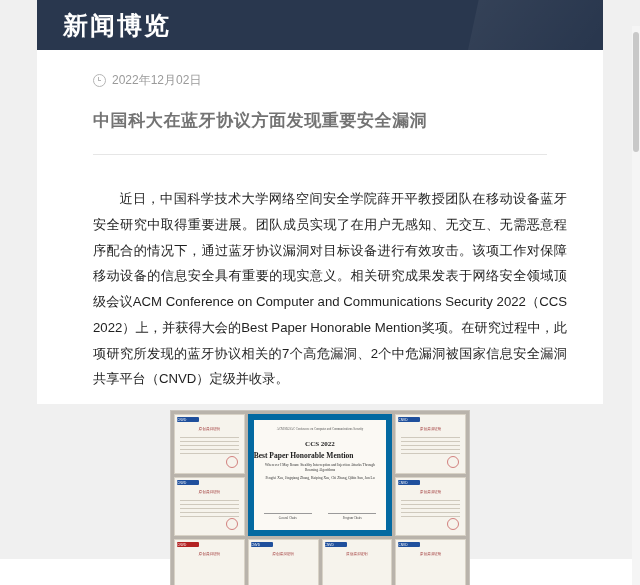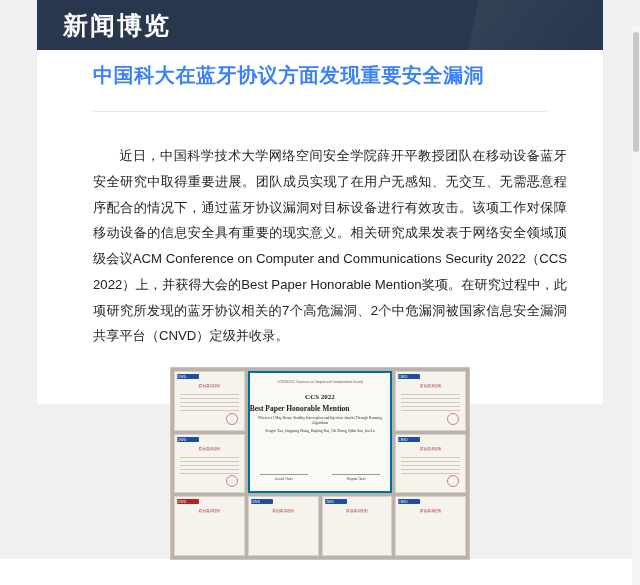--- a/index.html
+++ b/index.html
@@ -109,24 +109,24 @@
     height: 1px;
     background: #b5b5b5;
   }
   .meta-date {
     font-size: 12px;
     color: #9a9a9a;
     font-family: "Liberation Sans", sans-serif;
   }
   
   .headline {
-    margin: 12px 0 0 0;
+    margin: 20px 0 0 0;
     padding: 0 56px;
-    font-size: 20px;
-    color: #3b82f6;
+    font-size: 17px;
+    color: #737373;
     font-weight: bold;
     letter-spacing: 0.6px;
     font-family: "Liberation Sans", sans-serif;
   }
   .hr {
     margin: 22px 56px 0 56px;
     height: 1px;
     background: #e6e6e6;
   }
   
@@ -220,21 +220,21 @@
     width: 10px;
     height: 10px;
     border: 1px solid rgba(178,34,34,0.55);
     border-radius: 50%;
   }
   
   .cert.center {
     grid-column: 2 / span 2;
     grid-row: 1 / span 2;
     background: #fbf9f4;
-    border: 2px solid #0369a1;
+    border: 6px solid #0369a1;
   }
   .cert.center .ccs {
     position: absolute;
     left: 0; right: 0;
     top: 20px;
     text-align: center;
     font-size: 7px;
     font-weight: bold;
     color: #1a1a1a;
     font-family: "Liberation Serif", serif;
@@ -329,20 +329,24 @@
 
 
   <div class="body-wrap">
     <div class="sheet">
 
       <div class="banner">
         <div class="banner-deco"></div>
         <div class="banner-title">新闻博览</div>
       </div>
 
+      <div class="meta">
+        <span class="clock-icon"></span>
+        <span class="meta-date">2022年12月02日</span>
+      </div>
 
       <h1 class="headline">中国科大在蓝牙协议方面发现重要安全漏洞</h1>
 
       <div class="hr"></div>
 
       <p class="article">近日，中国科学技术大学网络空间安全学院薛开平教授团队在移动设备蓝牙安全研究中取得重要进展。团队成员实现了在用户无感知、无交互、无需恶意程序配合的情况下，通过蓝牙协议漏洞对目标设备进行有效攻击。该项工作对保障移动设备的信息安全具有重要的现实意义。相关研究成果发表于网络安全领域顶级会议ACM Conference on Computer and Communications Security 2022（CCS 2022）上，并获得大会的Best Paper Honorable Mention奖项。在研究过程中，此项研究所发现的蓝牙协议相关的7个高危漏洞、2个中危漏洞被国家信息安全漏洞共享平台（CNVD）定级并收录。</p>
 
       <div class="figure">
         <div class="photo">
           <div class="cert-grid">

